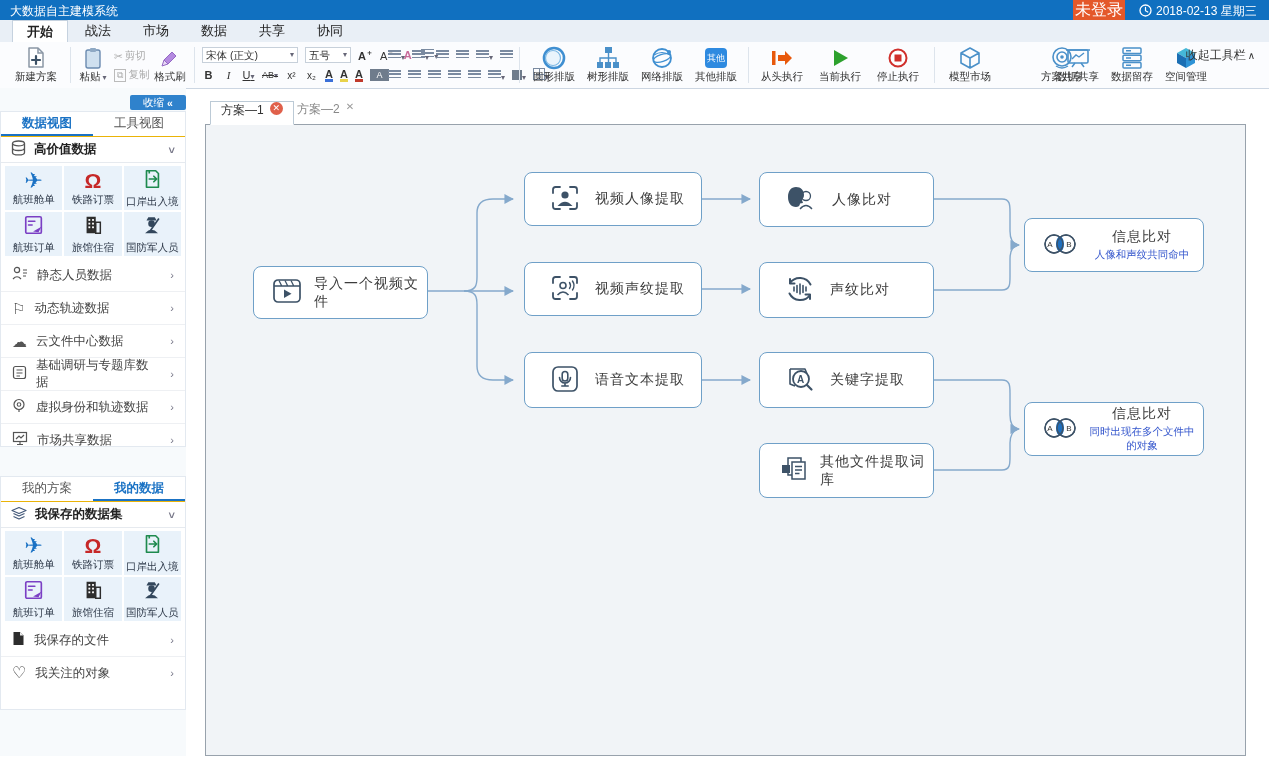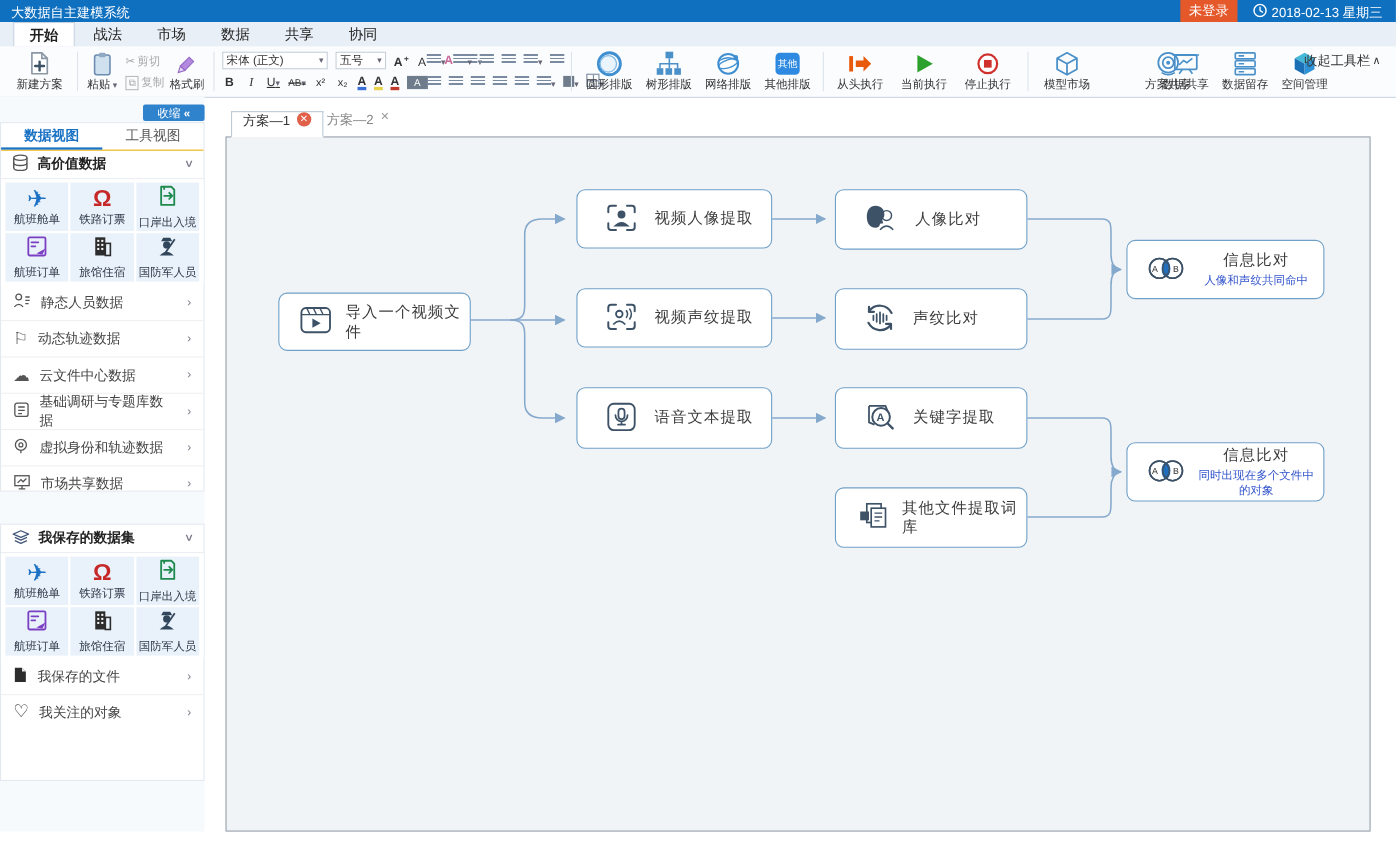--- a/index.html
+++ b/index.html
@@ -2,21 +2,21 @@
 <html><head>
 <meta charset="utf-8">
 <style>
   html,body{margin:0;padding:0;}
   body{width:1269px;height:774px;overflow:hidden;background:#fff;
        font-family:"Liberation Sans","DejaVu Sans",sans-serif;position:relative;}
   
   .titlebar{position:absolute;left:0;top:0;width:1269px;height:20px;background:#1070c0;color:#fff;}
   .app-title{position:absolute;left:10px;top:3px;font-size:12px;}
   .login-badge{position:absolute;left:1073px;top:0;width:52px;height:20px;background:#e4582a;color:#fff;
-               font-size:12px;text-align:center;line-height:20px;}
+               font-size:16px;text-align:center;line-height:20px;}
   .clock{position:absolute;left:1139px;top:3px;}
   .datetime{position:absolute;left:1156px;top:3px;font-size:12px;}
   
   .menubar{position:absolute;left:0;top:20px;width:1269px;height:22px;background:#e9eff6;border-bottom:1px solid #dde5ee;}
   .mtab{position:absolute;top:0;width:56px;height:22px;text-align:center;line-height:22px;font-size:13px;color:#222;cursor:default;}
   .mtab.active{background:#fff;border:1px solid #c6d2df;border-bottom:none;box-sizing:border-box;font-weight:bold;}
   
   .ribbon{position:absolute;left:0;top:42px;width:1269px;height:46px;background:#fbfcfe;border-bottom:1px solid #ccd6e2;}
   .vdiv{position:absolute;top:5px;height:36px;width:1px;background:#dde4ec;}
   .bigbtn{position:absolute;top:2px;height:42px;display:flex;flex-direction:column;align-items:center;justify-content:space-between;
@@ -445,20 +445,24 @@
               <path d="M5,13.5 H11 M8,10.5 V13.5" stroke="#555" stroke-width="1.2"></path>
             </svg>
         </span>
         <span>市场共享数据</span>
           <span class="sp"></span>
           <span class="chev">›</span>
       </div>
     </section>
 
     <section class="panel" style="top:388px;height:234px;">
+      <div class="ptabs">
+        <div class="ptab">我的方案</div>
+        <div class="ptab active">我的数据</div>
+      </div>
       <div class="sechead">
         <span>
           <svg width="16" height="15" viewBox="0 0 16 15">
               <path d="M8,1.5 L15,4.5 L8,7.5 L1,4.5 Z M2.5,7.5 L8,10 L13.5,7.5 M2.5,10.5 L8,13 L13.5,10.5" fill="none" stroke="#44597a" stroke-width="1.2" stroke-linejoin="round"></path>
             </svg>
         </span>
         <span>我保存的数据集</span>
         <span class="sp"></span>
           <span class="chev">˅</span>
       </div>

